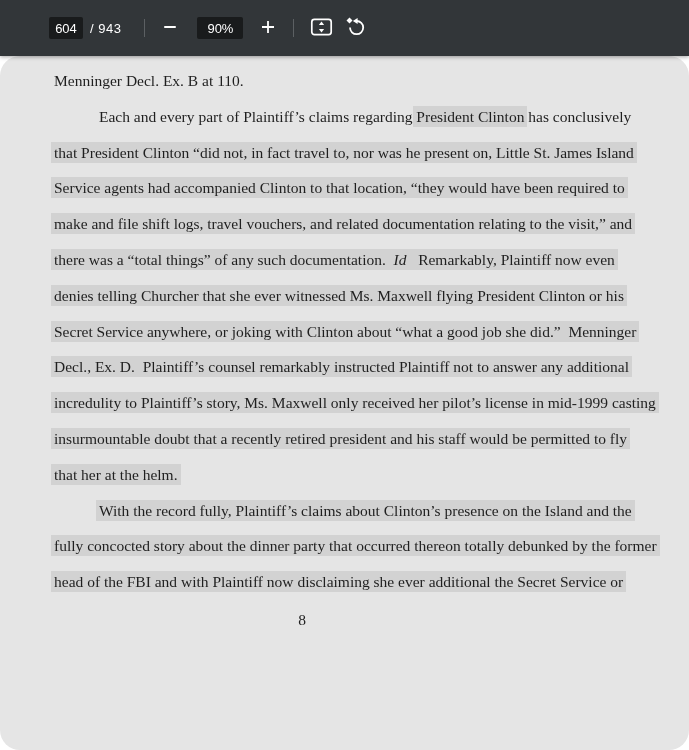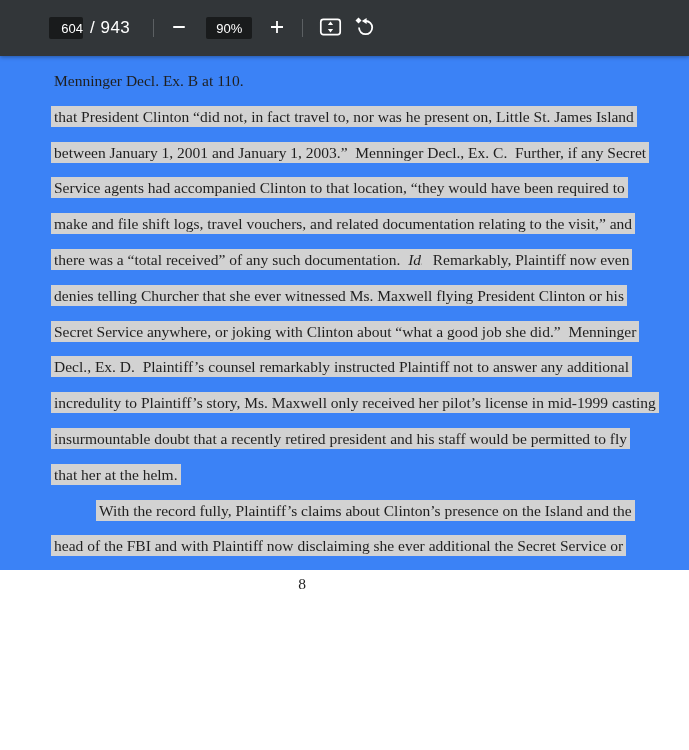--- a/index.html
+++ b/index.html
@@ -11,24 +11,24 @@
     width: 689px; height: 56px;
     background: #323639;
     display: flex; align-items: center;
     padding-left: 49px;
     box-shadow: 0 1px 4px rgba(0,0,0,0.35);
     position: relative; z-index: 2;
   }
   .page-input {
     width: 34px; height: 22px;
     background: #191b1c; border: none; border-radius: 2px;
-    color: #fff; font-size: 13px; text-align: right;
+    color: #fff; font-size: 13px; text-align: center;
     font-family: "Liberation Sans", sans-serif;
   }
-  .page-total { color: #fff; font-size: 17px; margin-left: 7px; letter-spacing: 0.5px; }
+  .page-total { color: #fff; font-size: 13px; margin-left: 7px; letter-spacing: 0.5px; }
   .sep { width: 1px; height: 18px; background: #5c6063; }
   .sep1 { margin-left: 23px; margin-right: 11px; }
   .sep2 { margin-left: 13px; margin-right: 15px; }
   .tb-btn {
     background: transparent; border: none; padding: 0;
     width: 24px; height: 24px;
     display: flex; align-items: center; justify-content: center;
     cursor: pointer;
   }
   .zoom-box {
@@ -37,23 +37,23 @@
     color: #fff; font-size: 13px;
     display: flex; align-items: center; justify-content: center;
     margin-left: 15px;
   }
   .btn-minus { margin-left: 2px; }
   .btn-plus  { margin-left: 13px; }
   .btn-fit   { margin-right: 11px; }
 
   
   .page {
-    width: 689px; height: 514px;
-    background: #3b82f6;
-    position: relative; z-index: 1;
+    width: 689px; height: 694px;
+    background: #e5e5e5;
+    position: relative; z-index: 1; border-radius: 20px;
   }
   .doc {
     padding: 7px 0 0 54px;
     font-family: "Liberation Serif", serif;
     font-size: 15.5px;
     color: #1f1f1f;
   }
   .line { line-height: 35.8px; white-space: pre; }
   .line.indent { padding-left: 45px; }
   .hl { background: #d2d2d2; padding: 2px 0; box-shadow: 3px 0 0 #d2d2d2, -3px 0 0 #d2d2d2; }
@@ -111,28 +111,29 @@
         <path d="M12.6 1.9 L12.6 8.1 L7.9 5 Z" fill="#fff"></path>
         <rect x="2.4" y="2.4" width="4.2" height="4.2" transform="rotate(45 4.5 4.5)" fill="#fff"></rect>
       </svg>
     </span>
   </button>
 </div>
 
 <div class="page">
   <div class="doc">
       <div class="line"><span>Menninger Decl. Ex. B at 110.</span></div>
+      <div class="line indent"><span>Each and every part of Plaintiff’s claims regarding </span><span class="hl">President Clinton</span><span> has conclusively</span></div>
       <div class="line"><span class="hl">that President Clinton “did not, in fact travel to, nor was he present on, Little St. James Island</span></div>
-      <div class="line"><span class="hl">between January 1, 2001 and January 1, 2003.”  Menninger Decl., Ex. C.  Further, if any Secret</span></div>
       <div class="line"><span class="hl">Service agents had accompanied Clinton to that location, “they would have been required to</span></div>
       <div class="line"><span class="hl">make and file shift logs, travel vouchers, and related documentation relating to the visit,” and</span></div>
-      <div class="line"><span class="hl">there was a “total received” of any such documentation.  </span><span class="hl it">Id.</span><span class="hl">  Remarkably, Plaintiff now even</span></div>
+      <div class="line"><span class="hl">there was a “total things” of any such documentation.  </span><span class="hl it">Id.</span><span class="hl">  Remarkably, Plaintiff now even</span></div>
       <div class="line"><span class="hl">denies telling Churcher that she ever witnessed Ms. Maxwell flying President Clinton or his</span></div>
       <div class="line"><span class="hl">Secret Service anywhere, or joking with Clinton about “what a good job she did.”  Menninger</span></div>
       <div class="line"><span class="hl">Decl., Ex. D.  Plaintiff’s counsel remarkably instructed Plaintiff not to answer any additional</span></div>
       <div class="line"><span class="hl">incredulity to Plaintiff’s story, Ms. Maxwell only received her pilot’s license in mid-1999 casting</span></div>
       <div class="line"><span class="hl">insurmountable doubt that a recently retired president and his staff would be permitted to fly</span></div>
       <div class="line"><span class="hl">that her at the helm.</span></div>
       <div class="line indent"><span class="hl">With the record fully, Plaintiff’s claims about Clinton’s presence on the Island and the</span></div>
+      <div class="line"><span class="hl">fully concocted story about the dinner party that occurred thereon totally debunked by the former</span></div>
       <div class="line"><span class="hl">head of the FBI and with Plaintiff now disclaiming she ever additional the Secret Service or</span></div>
     </div>
   <div class="pagenum">8</div>
 </div>
 
 </body></html>

